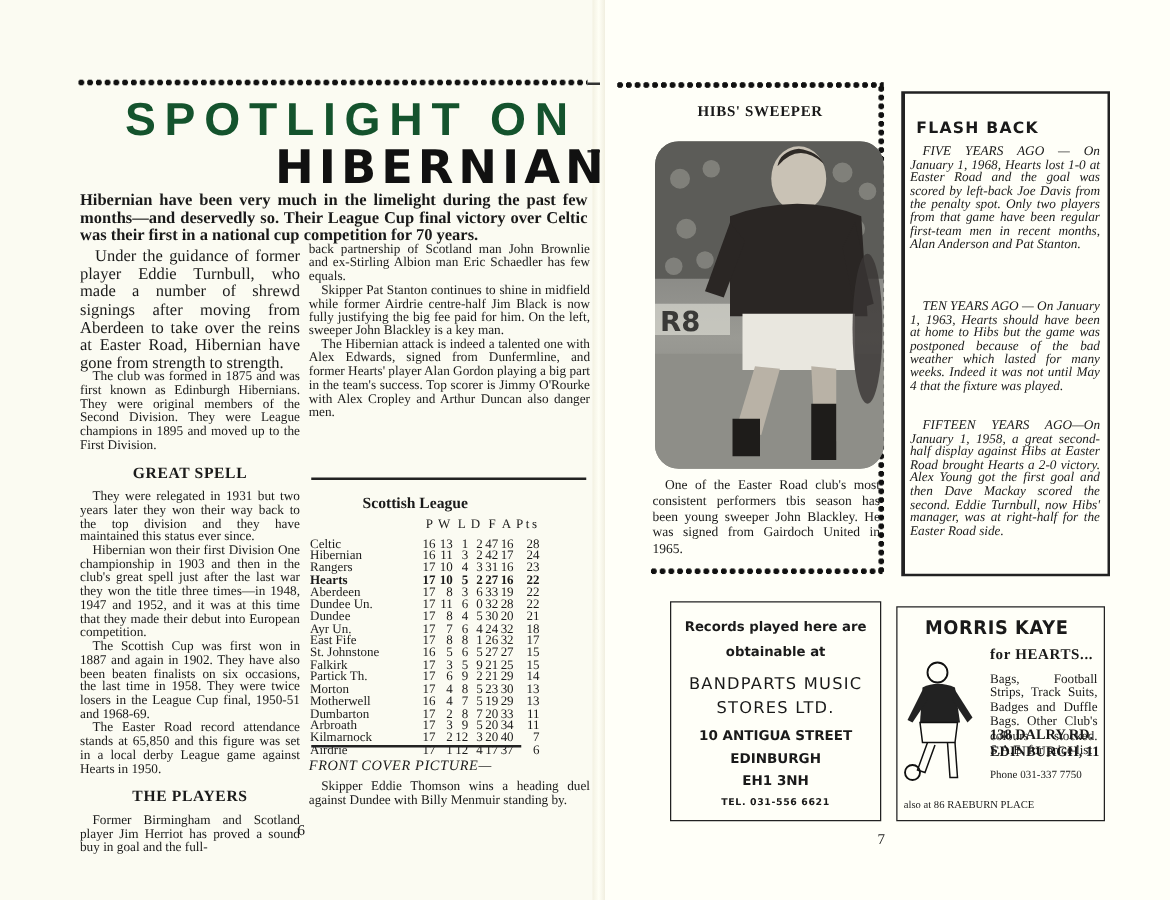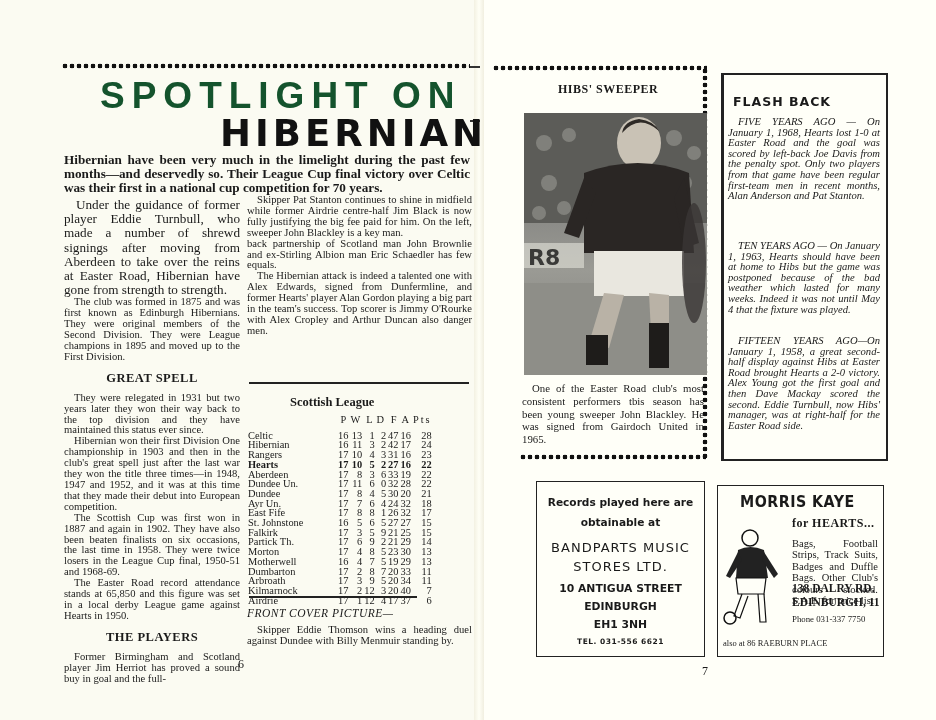--- a/index.html
+++ b/index.html
@@ -38,21 +38,21 @@
   table.league th { padding-bottom:6px; letter-spacing:2px; }
   table.league tr.bold td { font-weight:bold; }
 
   .fc-head { position:absolute; left:247px; top:607px; font-style:italic; font-size:11.5px; letter-spacing:0.5px; }
   .fc-body { position:absolute; left:247px; top:625px; width:225px; font-size:10.6px; line-height:10.9px; text-align:justify; text-indent:10px; }
 
   .pagenum { position:absolute; font-size:12px; }
 
   .hibs-title { position:absolute; left:558px; top:82px; font-weight:bold; font-size:12px; letter-spacing:0.5px; }
   .photo { position:absolute; left:524px; top:113px; width:183px; height:262px; overflow:hidden;
-    background:linear-gradient(180deg,#6a6a66 0%,#8a8a86 40%,#9a9a94 60%,#7c7c78 100%); }
+    background:linear-gradient(180deg,#6a6a66 0%,#8a8a86 40%,#9a9a94 60%,#7c7c78 100%);border-radius:19px; }
   .caption { position:absolute; left:522px; top:382px; width:182px; font-size:10.8px; line-height:12.8px; text-align:justify; }
   .caption span { display:block; text-indent:10px; }
 
   .flash-box { position:absolute; left:721px; top:73px; width:162px; height:384px; border:2px solid #222; border-left-width:3px; }
   .flash-title { position:absolute; left:733px; top:94px; font-family:"DejaVu Sans", sans-serif; font-weight:bold; font-size:12.5px; letter-spacing:1px; }
   .flash-para { position:absolute; left:728px; width:152px; font-style:italic; font-size:10.6px; line-height:10.6px; text-align:justify; text-indent:10px; }
 
   .ad1 { position:absolute; left:536px; top:481px; width:167px; height:174px; border:1.5px solid #222; text-align:center; font-family:"DejaVu Sans", sans-serif; }
   .ad1 .l1 { position:absolute; left:0; right:0; top:14px; font-weight:bold; font-size:10.6px; }
   .ad1 .l2 { position:absolute; left:0; right:0; top:34px; font-weight:bold; font-size:10.6px; }
@@ -96,22 +96,22 @@
   <div class="subhead">GREAT SPELL</div>
   <p>They were relegated in 1931 but two years later they won their way back to the top division and they have maintained this status ever since.</p>
   <p>Hibernian won their first Division One championship in 1903 and then in the club's great spell just after the last war they won the title three times—in 1948, 1947 and 1952, and it was at this time that they made their debut into European competition.</p>
   <p>The Scottish Cup was first won in 1887 and again in 1902. They have also been beaten finalists on six occasions, the last time in 1958. They were twice losers in the League Cup final, 1950-51 and 1968-69.</p>
   <p>The Easter Road record attendance stands at 65,850 and this figure was set in a local derby League game against Hearts in 1950.</p>
   <div class="subhead">THE PLAYERS</div>
   <p>Former Birmingham and Scotland player Jim Herriot has proved a sound buy in goal and the full-</p>
 </div>
 
 <div class="col" style="left:247px; top:195px; width:225px;">
+  <p style="text-indent:0">back partnership of Scotland man John Brownlie and ex-Stirling Albion man Eric Schaedler has few equals.</p>
   <p>Skipper Pat Stanton continues to shine in midfield while former Airdrie centre-half Jim Black is now fully justifying the big fee paid for him. On the left, sweeper John Blackley is a key man.</p>
-  <p style="text-indent:0">back partnership of Scotland man John Brownlie and ex-Stirling Albion man Eric Schaedler has few equals.</p>
   <p>The Hibernian attack is indeed a talented one with Alex Edwards, signed from Dunfermline, and former Hearts' player Alan Gordon playing a big part in the team's success. Top scorer is Jimmy O'Rourke with Alex Cropley and Arthur Duncan also danger men.</p>
 </div>
 
 <div class="rule" style="left:249px; top:382px; width:220px;"></div>
 <div class="league-title">Scottish League</div>
 
 <table class="league">
   <thead>
     <tr>
       <th class="team"></th>

